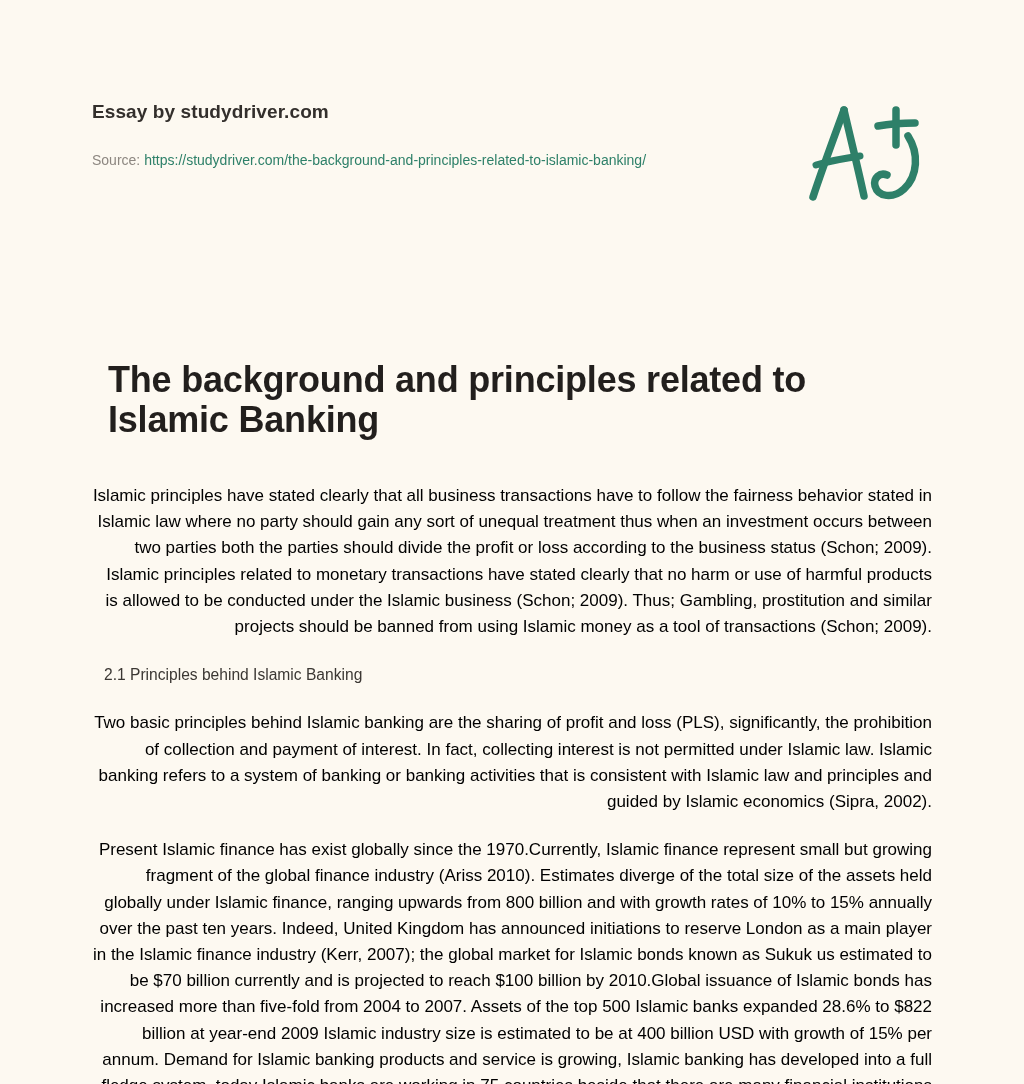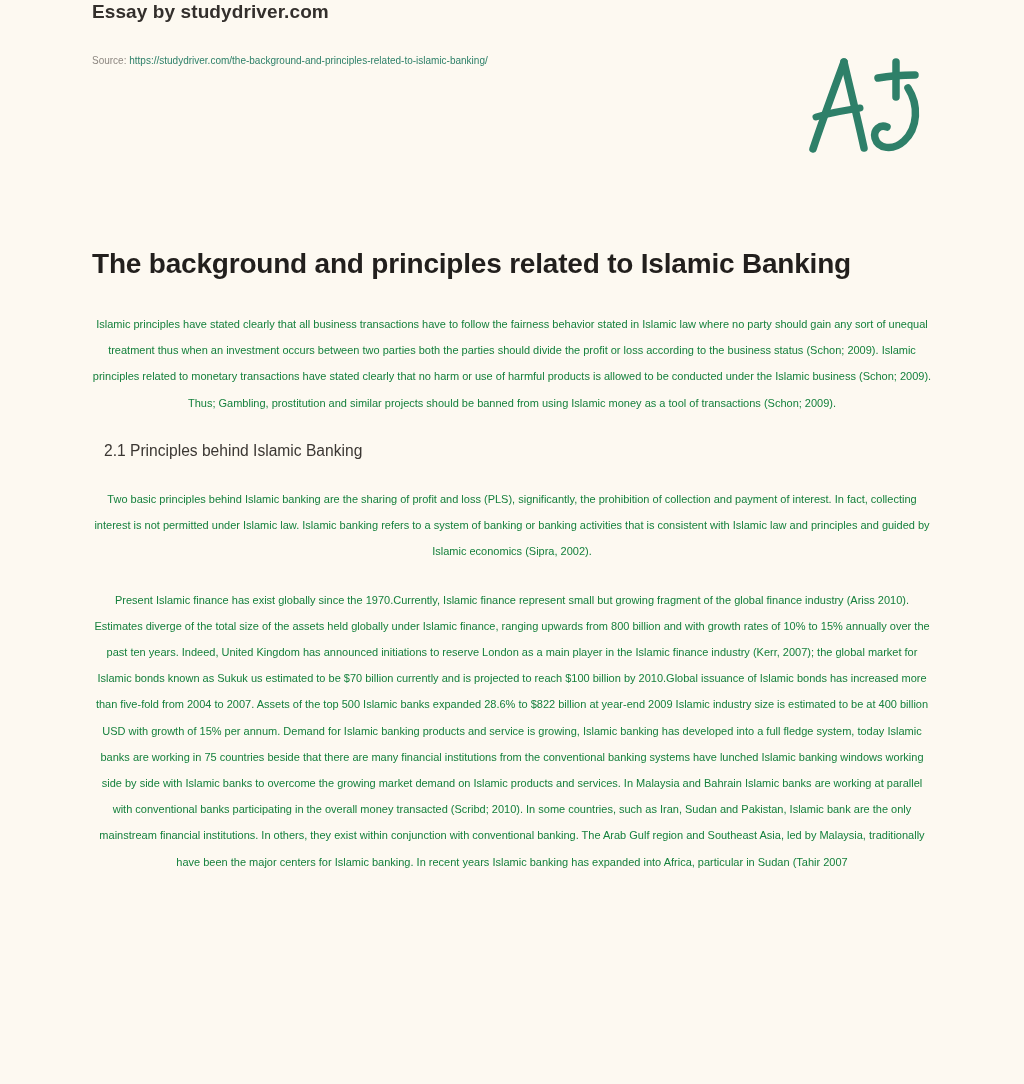--- a/index.html
+++ b/index.html
@@ -19,34 +19,36 @@
     position: relative;
     width: 1024px;
     height: 1084px;
     box-sizing: border-box;
     padding: 0 92px;
   }
 
   
   .header {
     position: relative;
+    padding-top: 52px;
     min-height: 150px;
+    margin-top: 48px;
   }
 
   .brand-line {
     font-size: 19px;
     font-weight: bold;
     color: #332f2c;
     letter-spacing: 0.1px;
     line-height: 24px;
   }
 
   .source-line {
     margin-top: 23px;
-    font-size: 10px;
+    font-size: 14px;
     line-height: 27px;
     color: #8d8781;
     max-width: 660px;
     word-break: break-word;
   }
 
   .source-label {
     color: #8d8781;
   }
 
@@ -59,40 +61,40 @@
     position: absolute;
     top: 48px;
     right: 0px;
     width: 140px;
     height: 120px;
   }
   .logo svg { display: block; width: 140px; height: 120px; }
 
   
   .doc-title {
-    margin: 0;
+    margin: 16px;
     padding-top: 94px;
-    font-size: 28px;
+    font-size: 36px;
     line-height: 40px;
     font-weight: bold;
     color: #221f1d;
     letter-spacing: -0.2px;
   }
 
   
   .body-copy {
     padding-top: 27px;
   }
 
   .para {
     margin: 0 0 22px 0;
-    font-size: 11px;
+    font-size: 17px;
     line-height: 26.2px;
-    color: #15803d;
-    text-align: center;
+    color: #000000;
+    text-align: right;
     max-width: 842px;
   }
 
   .para:last-child { margin-bottom: 0; }
 
   .section-head {
     margin: 0 0 22px 12px;
     font-size: 15.6px;
     line-height: 26.2px;
     color: #3b3733;

